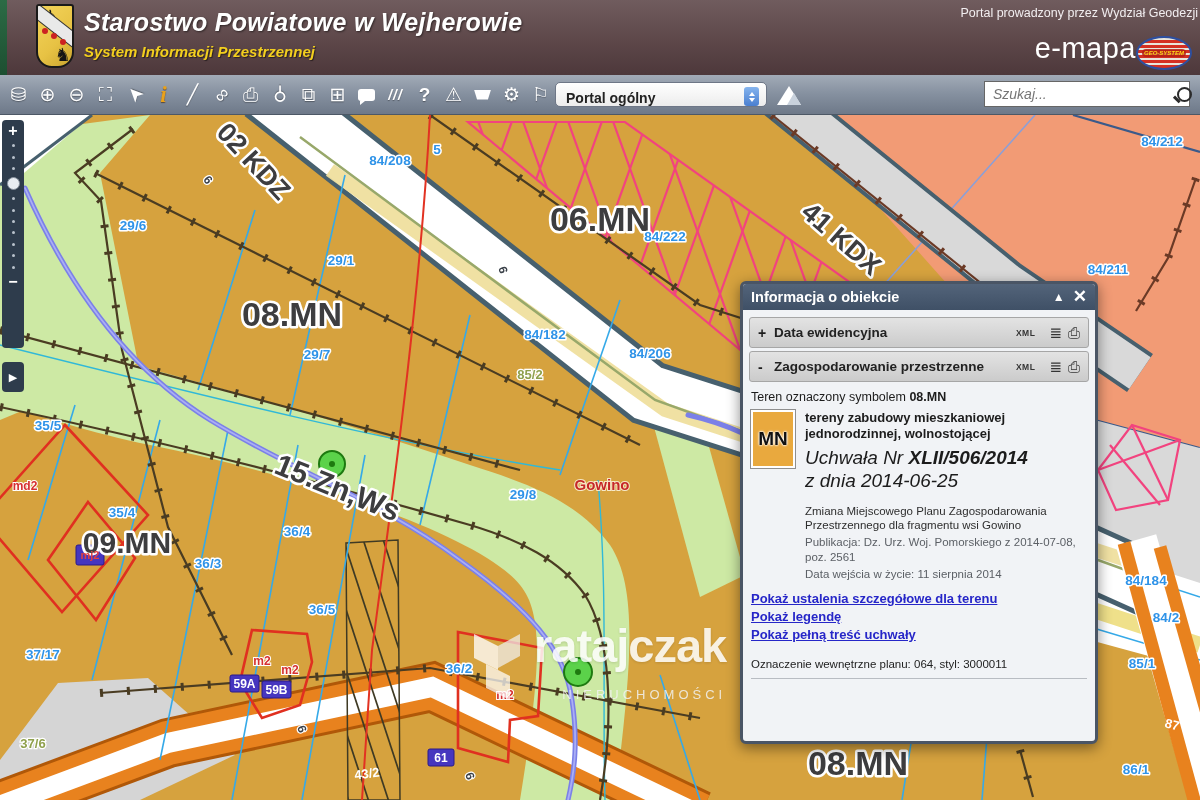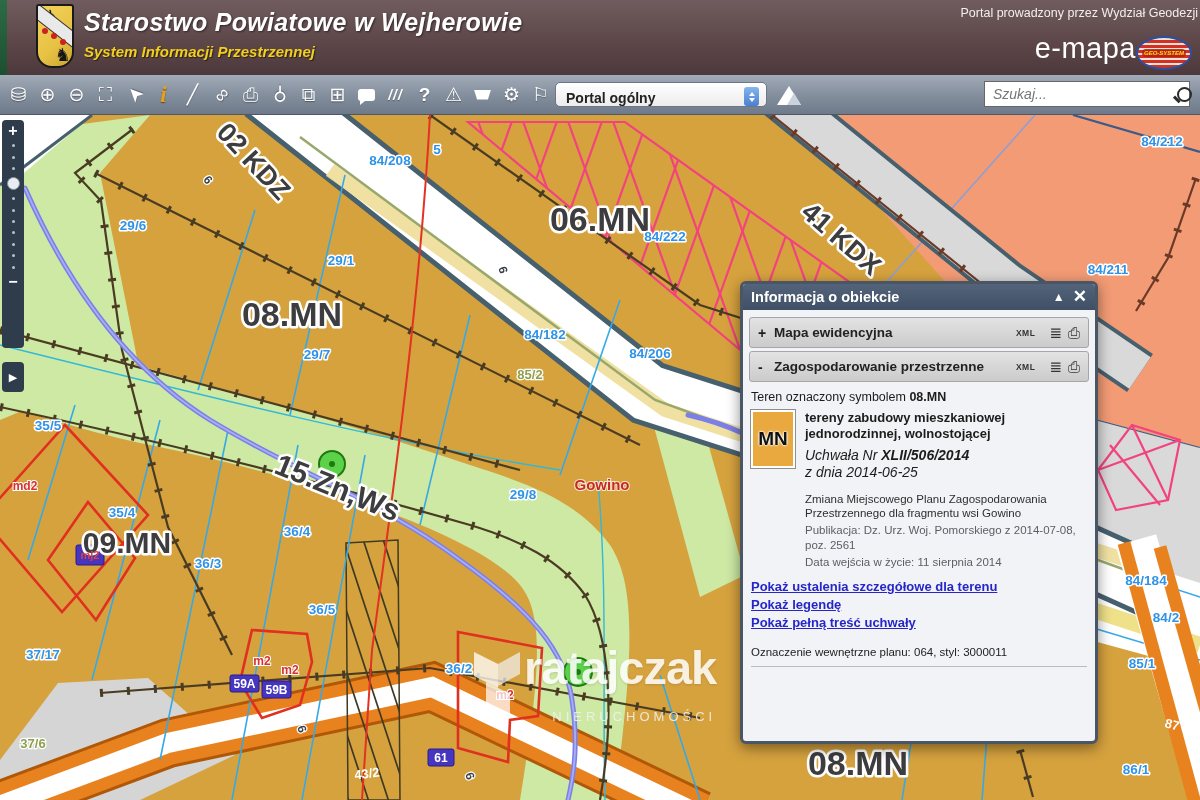--- a/index.html
+++ b/index.html
@@ -82,21 +82,21 @@
   
   #zoombar{position:absolute;left:2px;top:120px;width:22px;height:228px;background:#2E3C4C;border-radius:4px;
     display:flex;flex-direction:column;align-items:center;padding:2px 0;box-sizing:border-box;z-index:5;}
   #zoombar .zbtn{color:#fff;font-size:16px;font-weight:bold;line-height:18px;height:18px;cursor:pointer;}
   #zoombar .dot{width:3px;height:3px;border-radius:50%;background:#b9c2cc;margin:4.2px 0;}
   #zoombar .handle{width:11px;height:11px;border-radius:50%;background:#e8edf2;border:1px solid #88929e;margin:3px 0;cursor:pointer;}
   #panel-toggle{position:absolute;left:2px;top:362px;width:22px;height:30px;background:#2E3C4C;border-radius:4px;color:#fff;
     display:flex;align-items:center;justify-content:center;font-size:11px;cursor:pointer;z-index:5;}
 
   
-  #watermark{position:absolute;left:468px;top:644px;display:flex;align-items:center;z-index:6;opacity:.85;pointer-events:none;}
+  #watermark{position:absolute;left:468px;top:622px;display:flex;align-items:flex-end;gap:10px;z-index:6;opacity:.85;pointer-events:none;}
   #wm-text .wm-brand{color:#fff;font-size:47px;font-weight:bold;letter-spacing:-1px;line-height:1;text-shadow:0 1px 3px rgba(0,0,0,.15);}
   #wm-text .wm-tag{color:#f2f2f2;font-size:13px;letter-spacing:4px;text-align:right;margin-top:18px;}
 
   
   #popup{position:absolute;left:740px;top:281px;width:358px;height:463px;background:#F1F3F6;border:3px solid #4a5565;border-radius:6px;
     box-shadow:0 4px 14px rgba(0,0,0,.45);z-index:10;box-sizing:border-box;display:flex;flex-direction:column;}
   #popup-header{height:26px;background:linear-gradient(#53647a,#3f5066);display:flex;align-items:center;padding:0 8px;border-radius:3px 3px 0 0;flex:none;}
   #popup-header .ttl{color:#fff;font-size:14.5px;font-weight:bold;flex:1;}
   #popup-header .hbtn{color:#fff;font-size:12px;margin-left:8px;cursor:pointer;line-height:1;}
   #popup-header .hbtn.x{font-size:17px;font-weight:bold;margin-top:-2px;}
@@ -107,21 +107,21 @@
   .sec .lbl{font-weight:bold;font-size:13.5px;color:#222;flex:1;}
   .sec .xml{font-size:8.5px;font-weight:bold;color:#333;margin-right:8px;letter-spacing:.5px;}
   .sec .gly{font-size:15px;color:#333;margin-left:6px;line-height:1;}
   .teren-line{margin:8px 2px 6px 2px;}
   .info-row{display:flex;gap:10px;margin:2px 2px 0 2px;}
   .mn-swatch{width:40px;height:54px;background:#E9A93E;border:2px solid #fff;outline:1px solid #8f8f8f;flex:none;
     display:flex;align-items:center;justify-content:center;font-size:19px;font-weight:bold;color:#111;
     text-shadow:0 0 2px #fff,0 0 2px #fff,0 0 3px #fff;}
   .info-col{flex:1;}
   .lu-title{font-weight:bold;font-size:13px;line-height:1.25;}
-  .uch{font-style:italic;font-size:14px;margin-top:4px;}
+  .uch{font-style:italic;font-size:19px;margin-top:4px;}
   .uch b{font-style:italic;}
   .small-desc{font-size:11.5px;color:#2e2e2e;margin-top:12px;line-height:1.3;}
   .small-gray{font-size:11.5px;color:#5c6066;margin-top:2px;line-height:1.3;}
   .links{margin:9px 2px 16px 2px;}
   .links a{display:block;color:#2626c8;font-size:13px;font-weight:600;text-decoration:underline;margin-bottom:3px;cursor:pointer;}
   .internal{font-size:11.5px;color:#222;margin:2px 2px 0 2px;}
   #popup hr{border:none;border-top:1px solid #b8bcc2;margin:8px 2px;}
 </style>
 </head>
 <body>
@@ -425,21 +425,21 @@
 
   <div id="popup">
     <div id="popup-header">
       <span class="ttl">Informacja o obiekcie</span>
       <span class="hbtn">▲</span>
       <span class="hbtn x">✕</span>
     </div>
     <div id="popup-body">
       <div class="sec">
         <span class="pfx">+</span>
-        <span class="lbl">Mapa ewidencyjna</span>
+        <span class="lbl">Data ewidencyjna</span>
         <span class="xml">XML</span>
         <span class="gly">≣</span>
         <span class="gly">⎙</span>
       </div>
       <div class="sec">
         <span class="pfx">-</span>
         <span class="lbl">Zagospodarowanie przestrzenne</span>
         <span class="xml">XML</span>
         <span class="gly">≣</span>
         <span class="gly">⎙</span>

